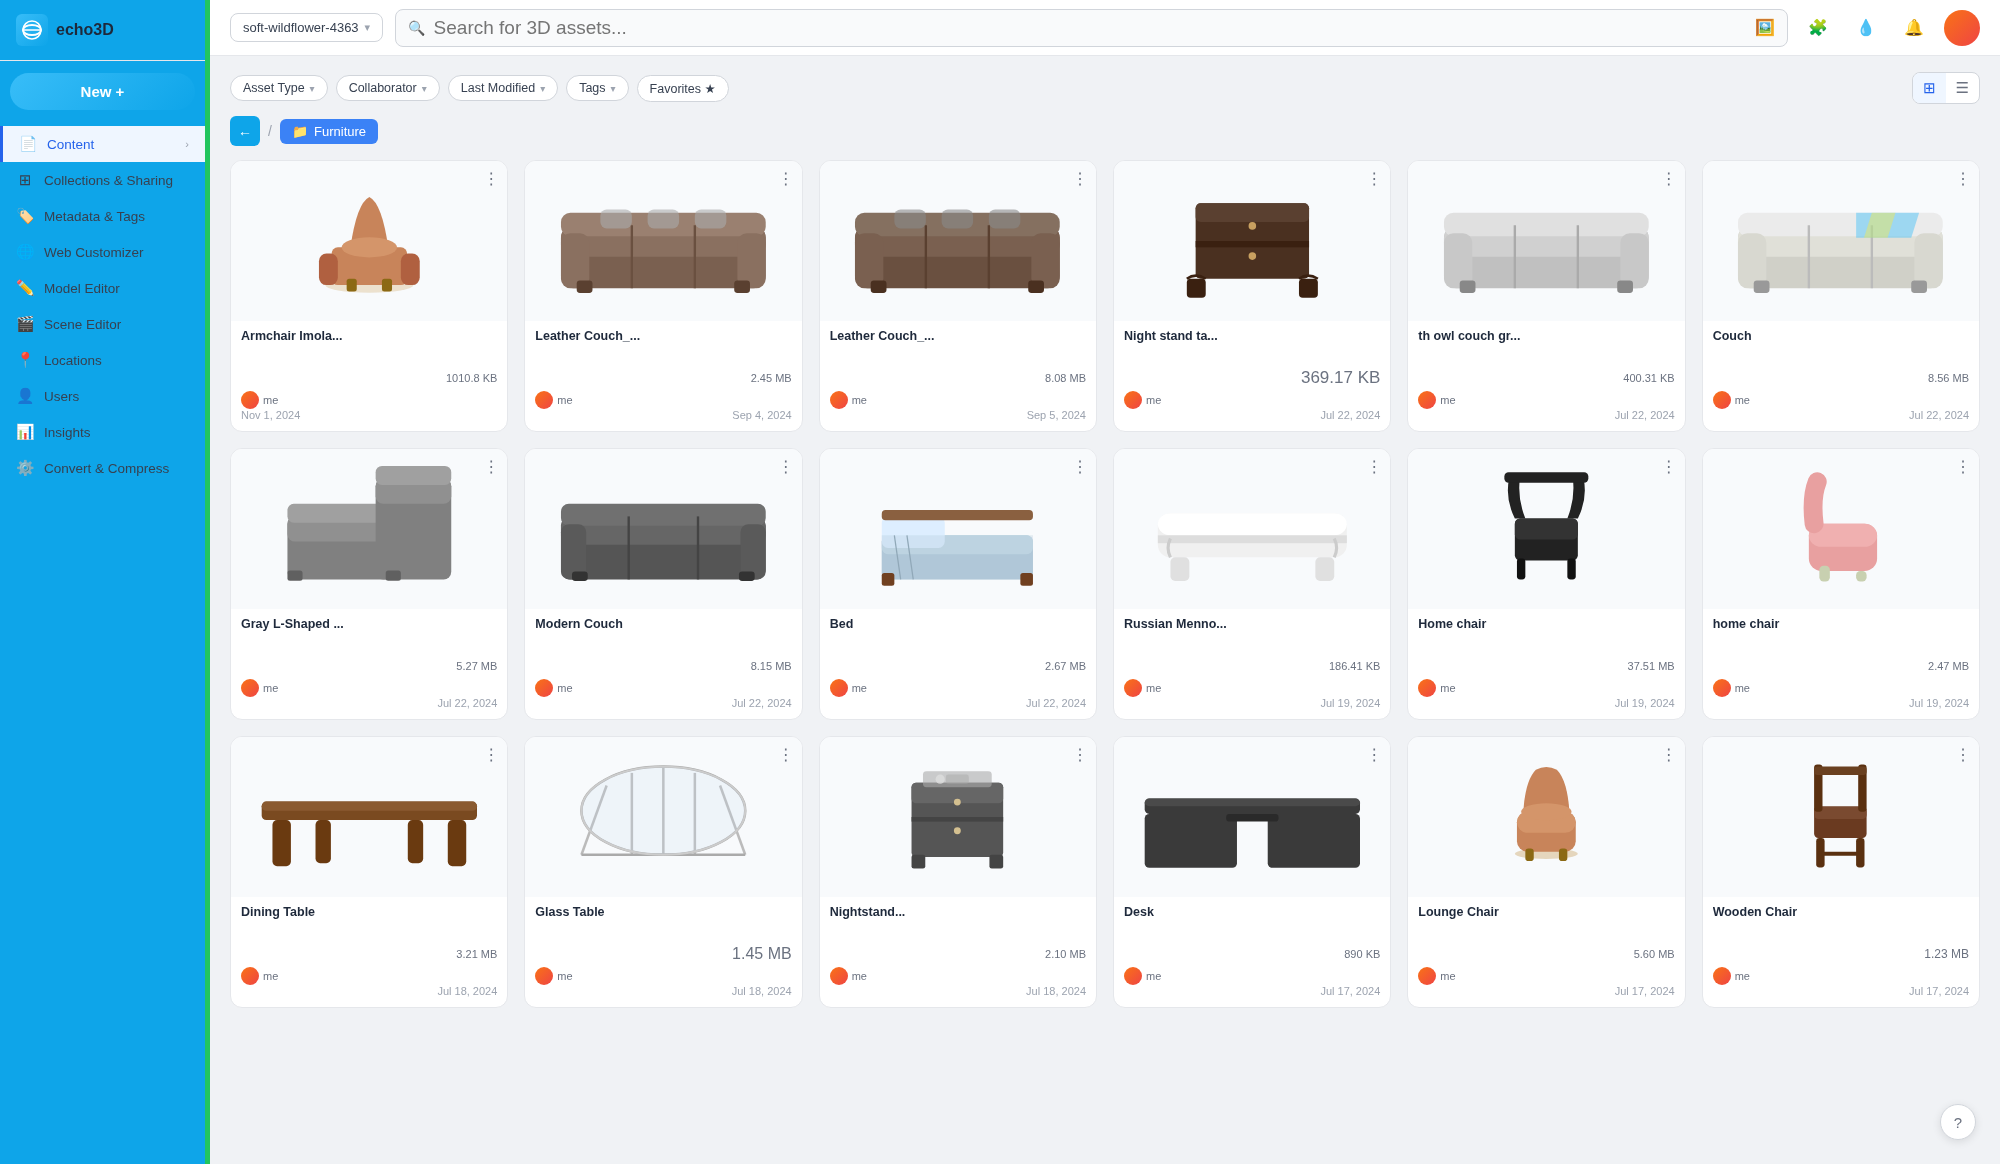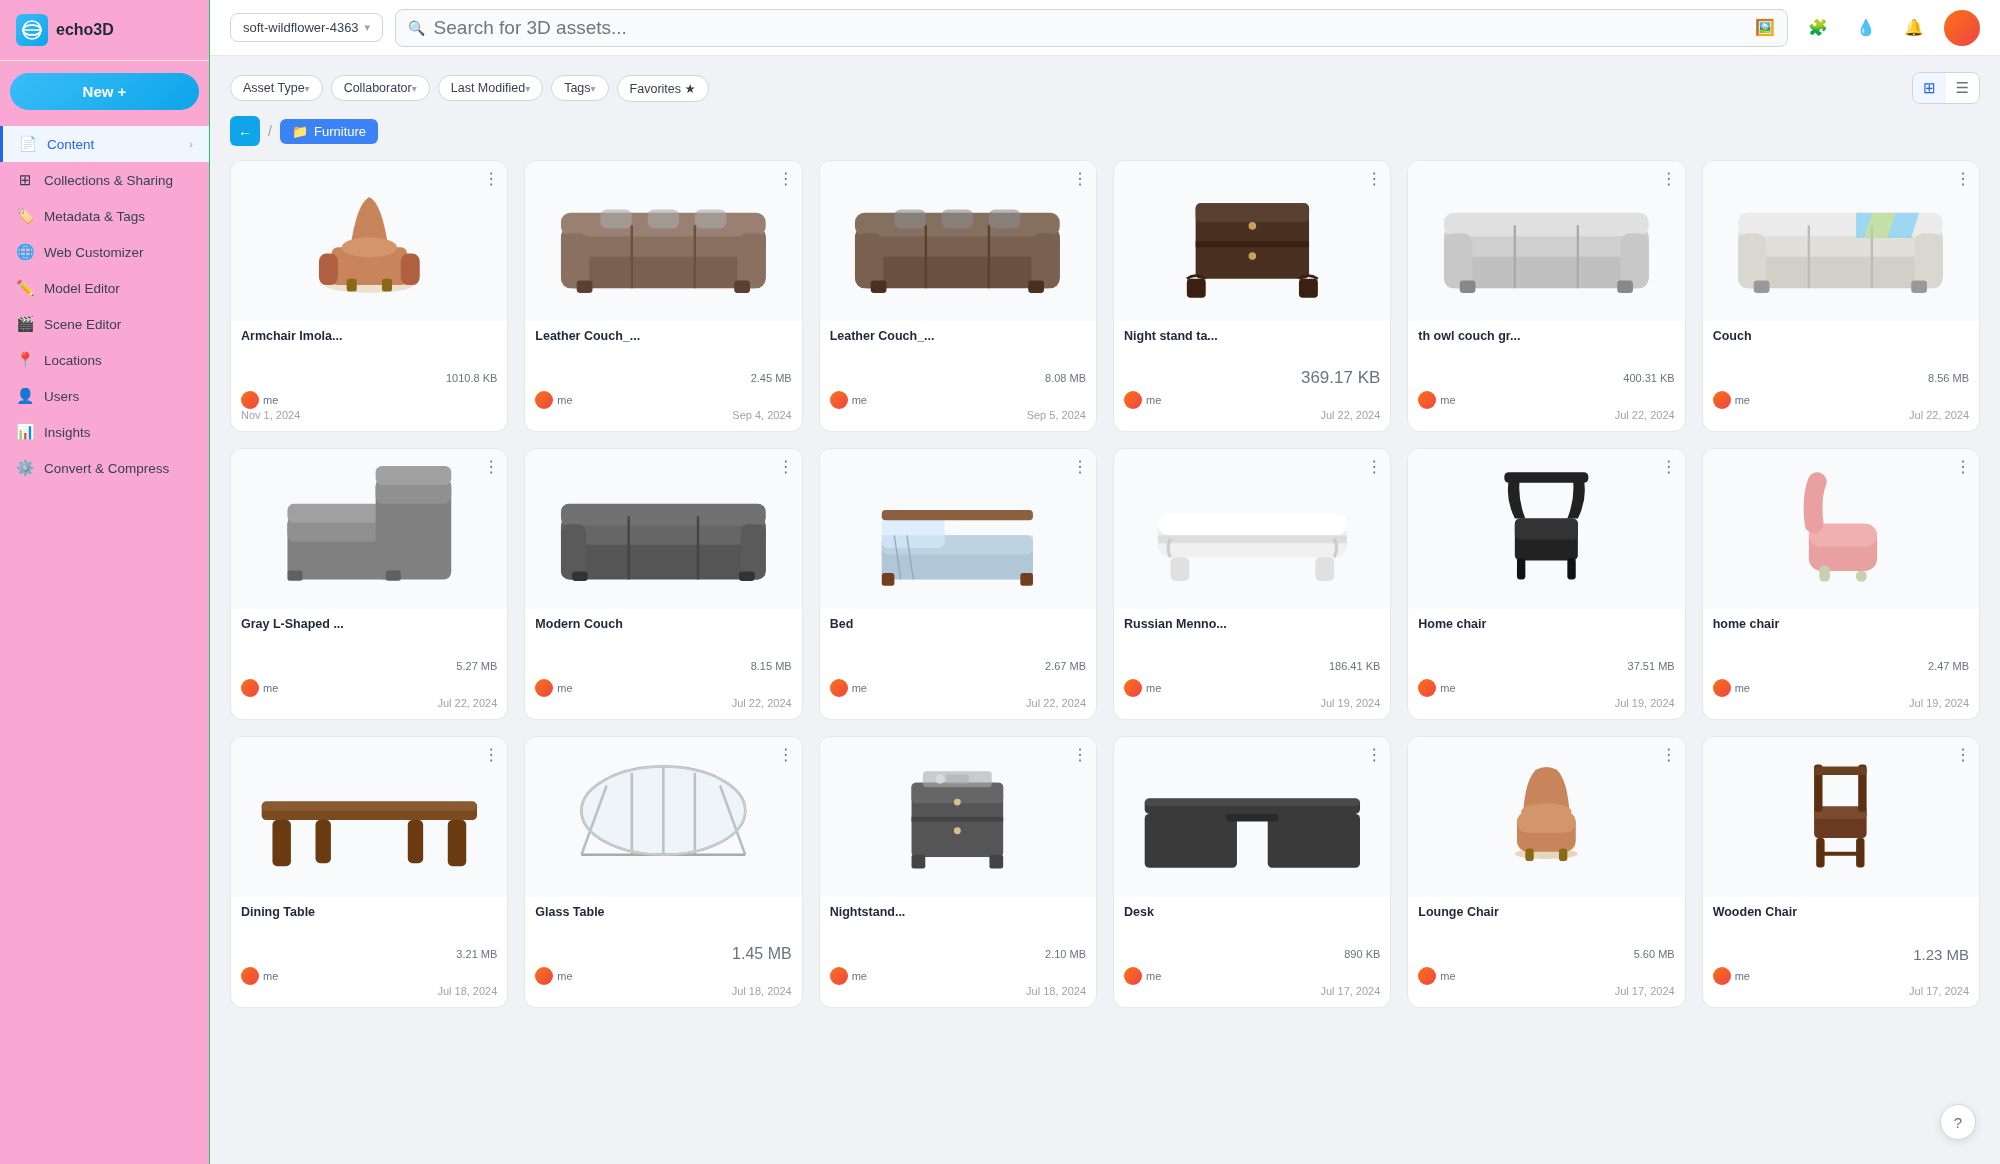--- a/index.html
+++ b/index.html
@@ -1,24 +1,24 @@
 <!DOCTYPE html>
 <html><head>
   <meta charset="utf-8">
   <style>
     * { box-sizing: border-box; margin: 0; padding: 0; }
     body { font-family: -apple-system, BlinkMacSystemFont, 'Segoe UI', sans-serif; background: #f0f2f5; display: flex; height: 100vh; overflow: hidden; }
 
     
     .sidebar {
       width: 210px;
-      background: #f9a8d4;
+      background: #0ea5e9;
       display: flex;
       flex-direction: column;
-      border-right: 1px solid #22c55e;
+      border-right: 5px solid #22c55e;
       flex-shrink: 0;
     }
     .sidebar-header {
       padding: 14px 16px;
       display: flex;
       align-items: center;
       gap: 8px;
       border-bottom: 1px solid #e5e7eb;
     }
     .logo-icon {
@@ -120,21 +120,21 @@
 
     
     .content-area { flex: 1; overflow-y: auto; padding: 16px 20px; }
 
     
     .filter-bar {
       display: flex; align-items: center; gap: 8px;
       margin-bottom: 12px;
     }
     .filter-btn {
-      display: flex; align-items: center; 
+      display: flex; align-items: center; gap: 5px;
       border: 1px solid #d1d5db;
       border-radius: 20px;
       padding: 5px 12px;
       font-size: 12.5px;
       color: #374151;
       background: #fff;
       cursor: pointer;
     }
     .filter-btn .chevron { font-size: 10px; color: #9ca3af; }
 
@@ -865,21 +865,21 @@
             </div>
       <span class="card-menu">⋮</span>
     </div>
     <div class="card-info">
       <div class="card-name">Wooden Chair</div>
       <div class="card-meta">
         <div class="card-user">
           <div class="user-avatar-sm"></div>
           <span>me</span>
         </div>
-        <div style="font-size:15px;color:#6b7280;">1.23 MB</div>
+        <div style="font-size:12px;color:#6b7280;">1.23 MB</div>
       </div>
       <div class="card-date" style="text-align:right;">Jul 17, 2024</div>
     </div>
   </div>
       </div>
   </div>
 </div>
 
 <div class="help-btn">
   <span>?</span>

